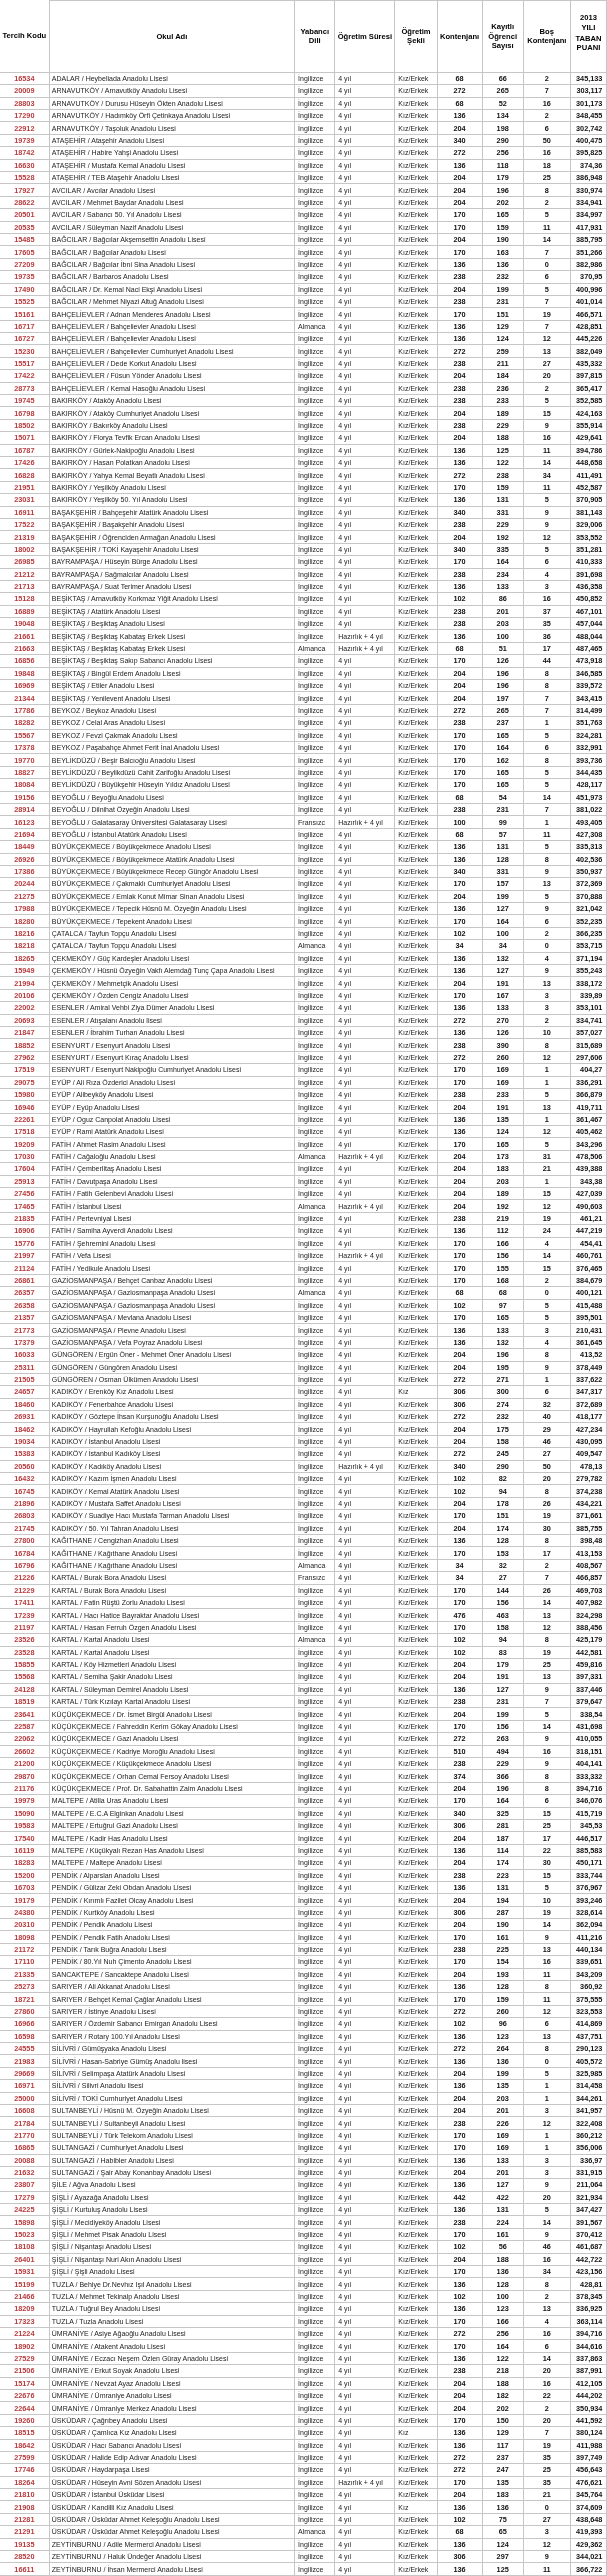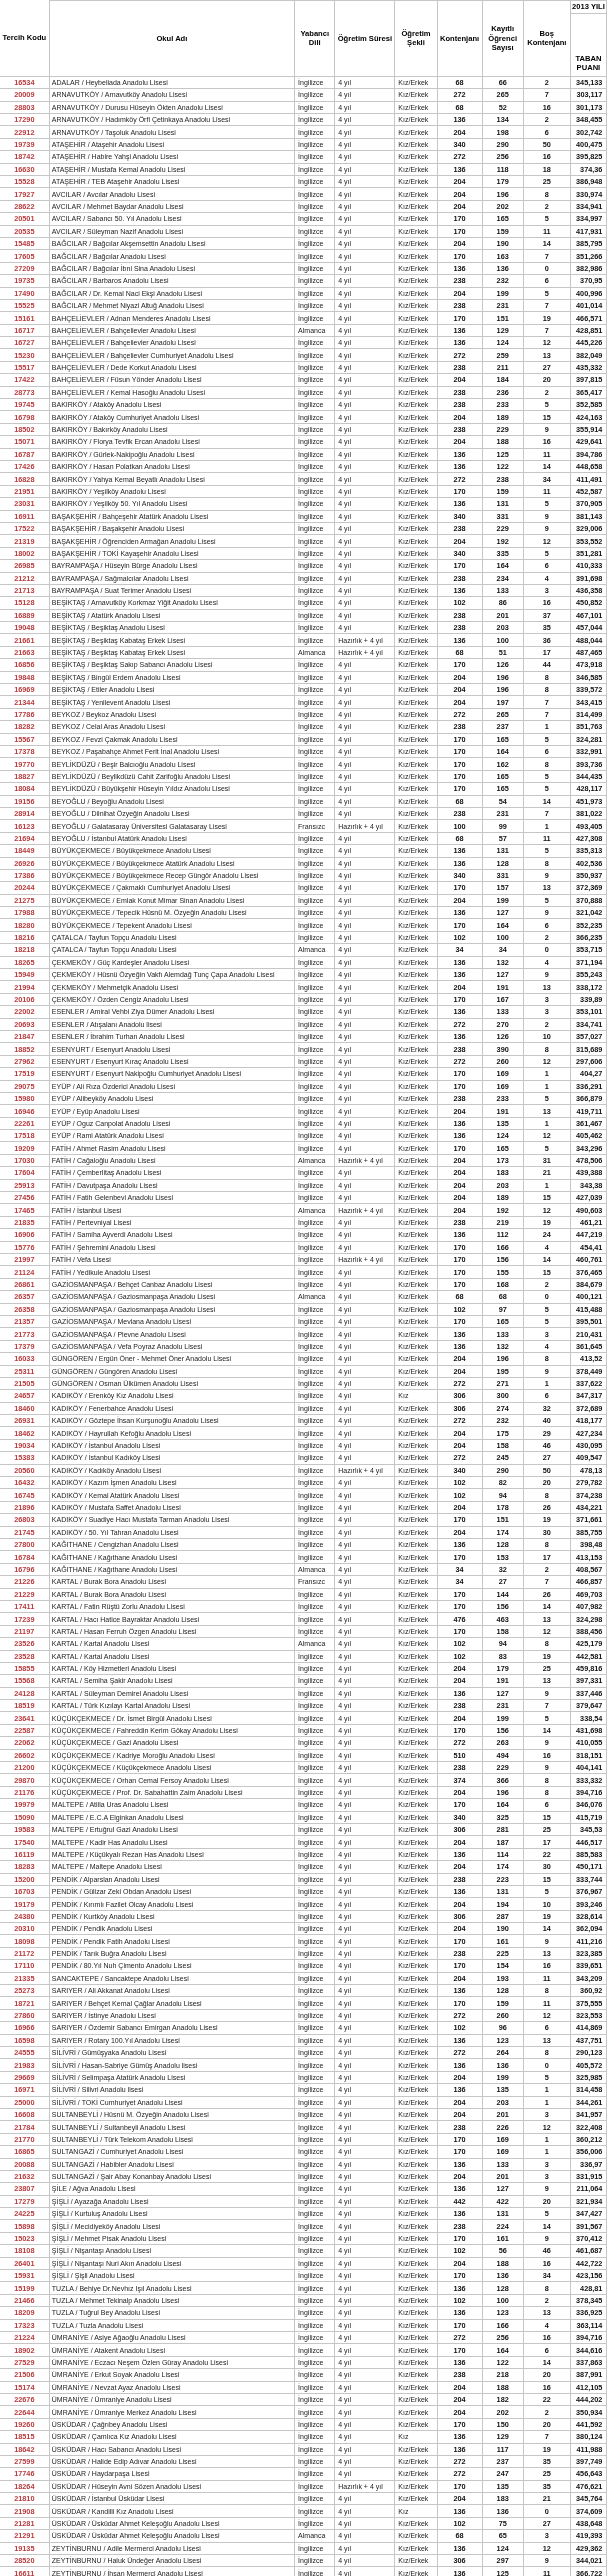--- a/index.html
+++ b/index.html
@@ -11,23 +11,23 @@
   html,body{margin:0;padding:0;background:var(--bg);}
   body{width:607px;font-family:"Liberation Sans",sans-serif;color:var(--ink);}
   table{border-collapse:collapse;table-layout:fixed;width:607px;background:var(--bg);}
   th,td{border:0.7px solid var(--grid);overflow:hidden;box-sizing:border-box;}
   thead th{
     height:38px;font-size:7.6px;font-weight:bold;text-align:center;vertical-align:middle;
     padding:0 1.5px;white-space:normal;line-height:1.3;color:#000;background:var(--bg);
   }
   thead th.c-code{border-left:none;border-top:none;}
   thead th.c-dur{white-space:nowrap;}
-  thead th.c-score{padding:0;}
+  thead th.c-score{padding:16px;}
   .score-head-top{height:12.4px;border-bottom:0.7px solid var(--grid);display:flex;align-items:center;justify-content:center;}
-  .score-head-bottom{height:25.5px;display:flex;align-items:center;justify-content:center;text-align:center;line-height:1.25;margin-top:36px;}
+  .score-head-bottom{height:25.5px;display:flex;align-items:center;justify-content:center;text-align:center;line-height:1.25;}
   tbody td{
     height:12.4px;font-size:7px;padding:0 2.2px;white-space:nowrap;vertical-align:middle;
   }
   td.code{color:var(--code);font-weight:bold;text-align:center;font-size:7.3px;border-left:none;}
   td.name{text-align:left;}
   td.lang,td.dur,td.mode{text-align:left;padding-left:2.9px;}
   td.num{text-align:center;font-weight:bold;font-size:7.3px;color:#111;}
   td.score{text-align:right;font-weight:bold;font-size:7.3px;color:#111;padding-right:3.6px;}
 </style>
 </head>
@@ -1725,21 +1725,21 @@
       </tr>
       <tr>
         <td class="code">21172</td>
         <td class="name">PENDİK / Tarık Buğra Anadolu Lisesi</td>
         <td class="lang">İngilizce</td>
         <td class="dur">4 yıl</td>
         <td class="mode">Kız/Erkek</td>
         <td class="num">238</td>
         <td class="num">225</td>
         <td class="num">13</td>
-        <td class="score">323,385</td>
+        <td class="score">440,134</td>
       </tr>
       <tr>
         <td class="code">17110</td>
         <td class="name">PENDİK / 80.Yıl Nuh Çimento Anadolu Lisesi</td>
         <td class="lang">İngilizce</td>
         <td class="dur">4 yıl</td>
         <td class="mode">Kız/Erkek</td>
         <td class="num">170</td>
         <td class="num">154</td>
         <td class="num">16</td>

